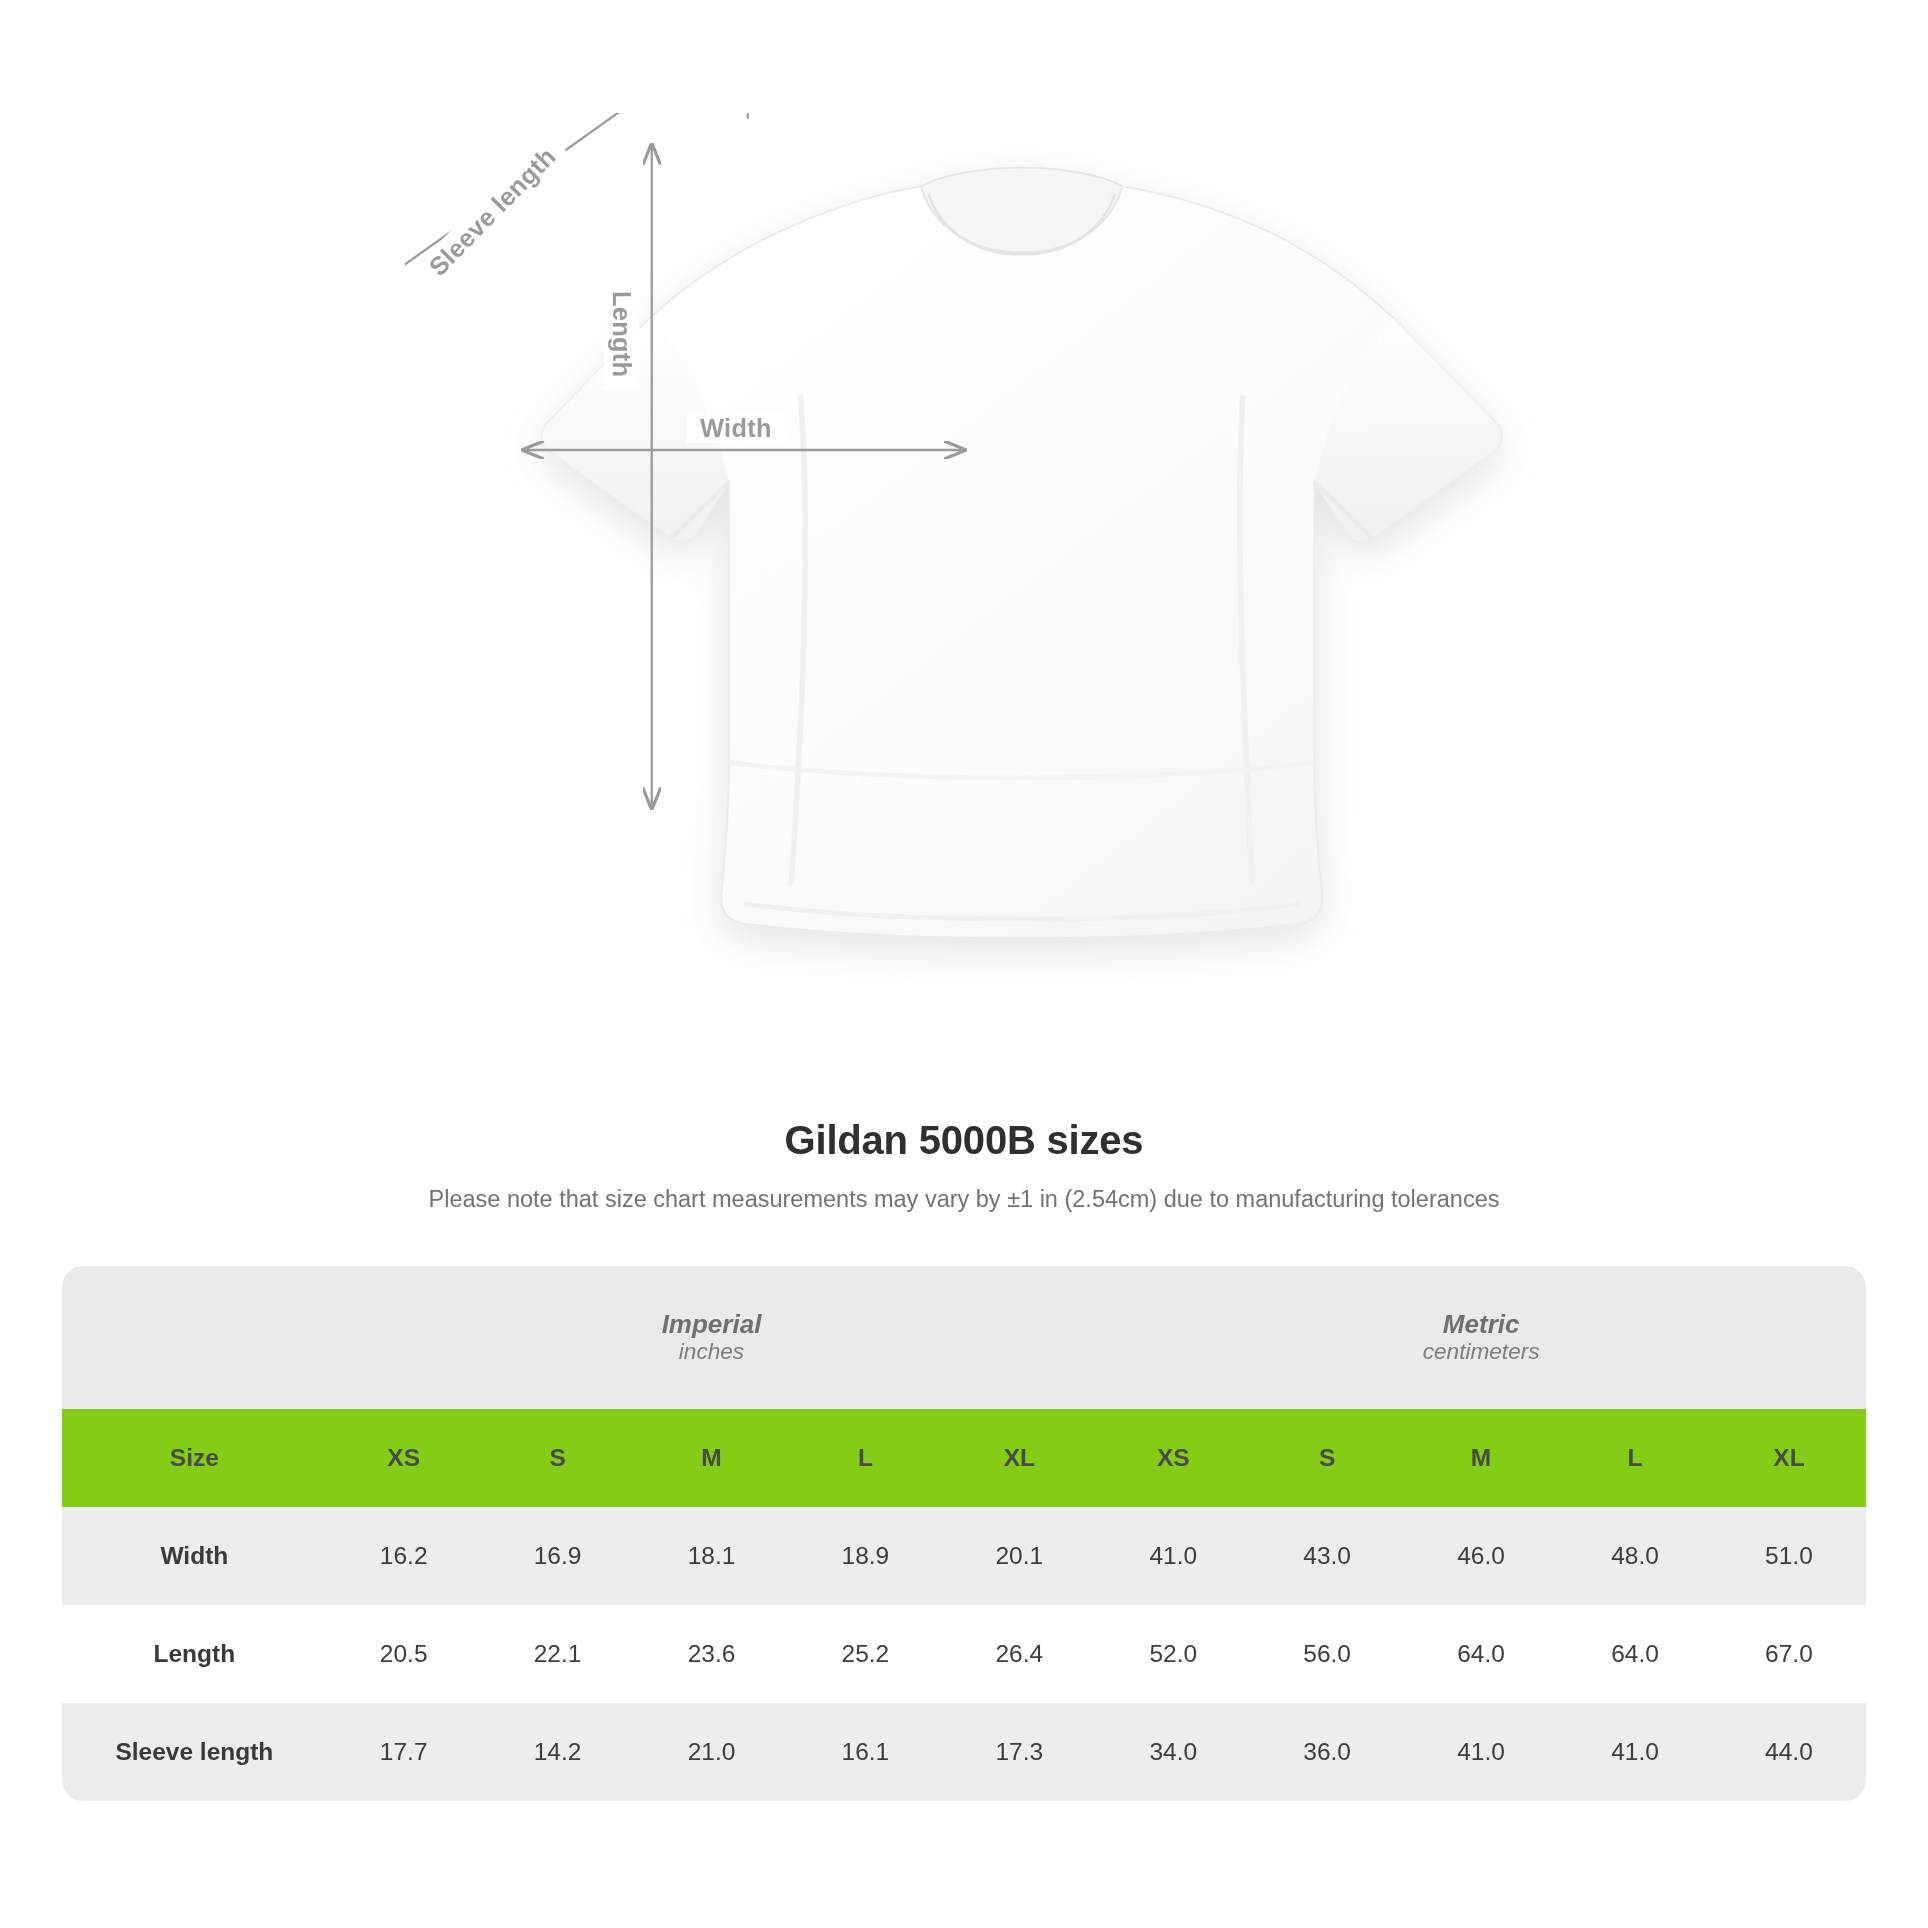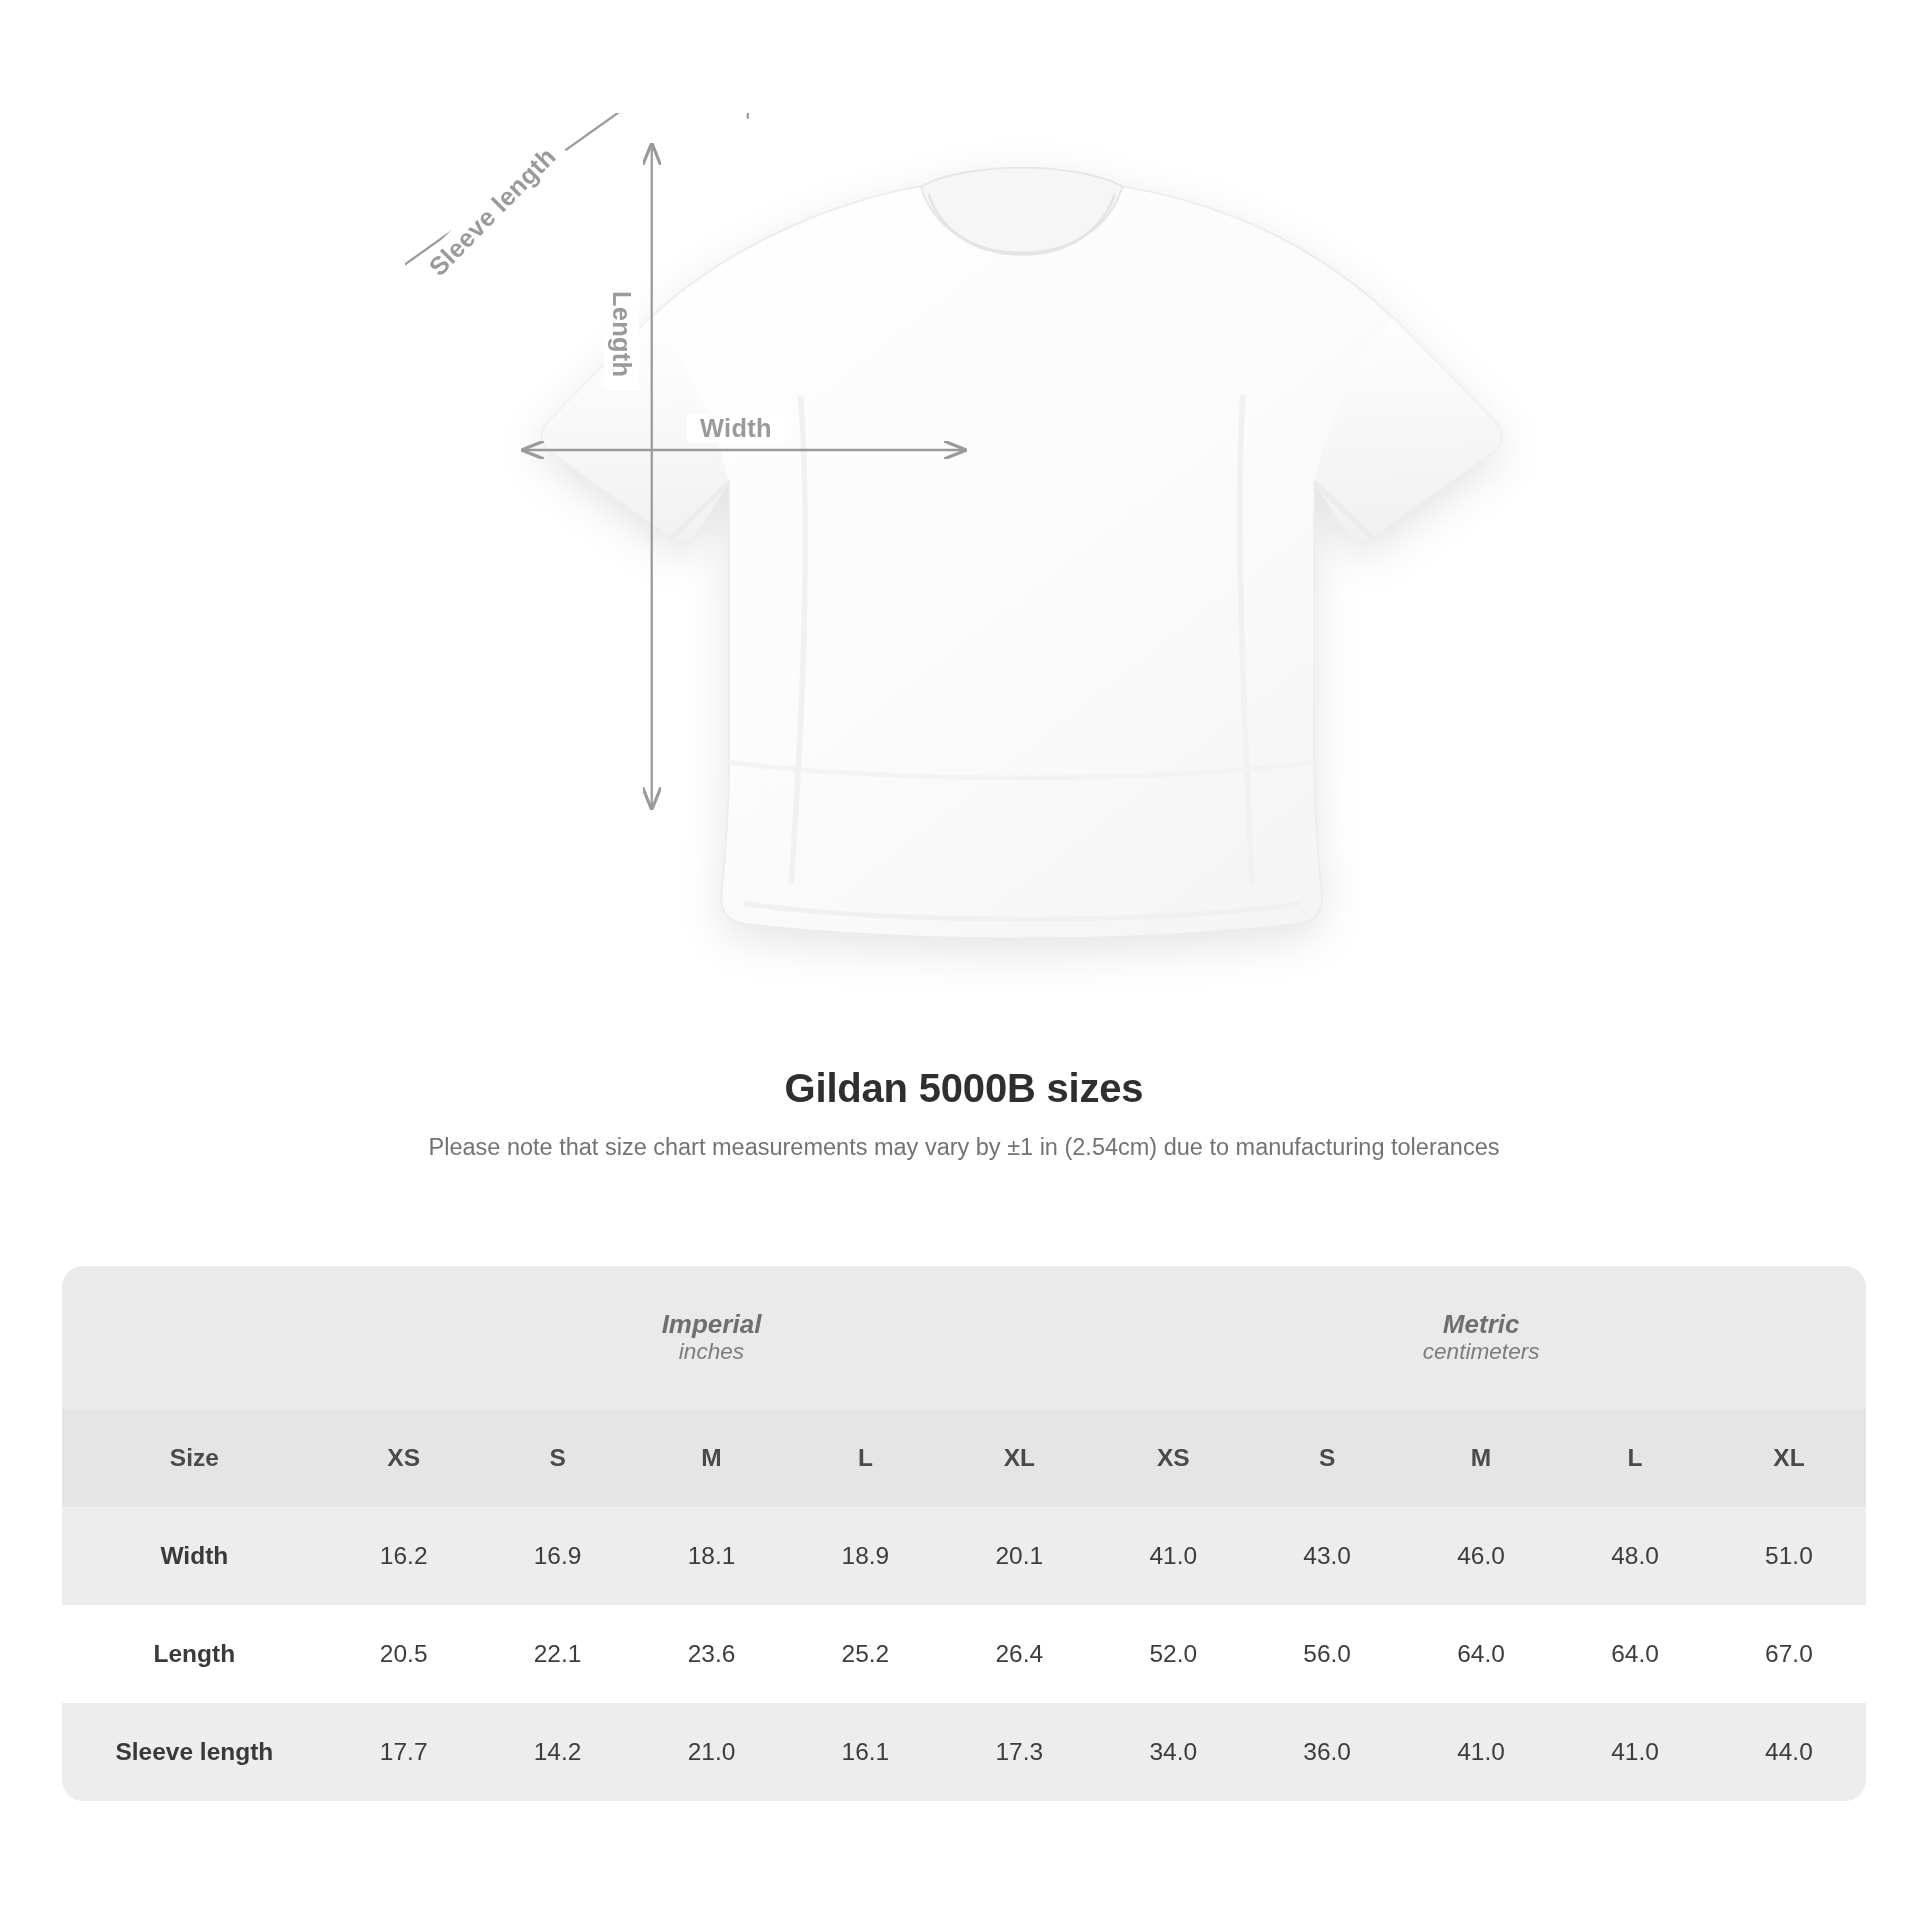--- a/index.html
+++ b/index.html
@@ -84,21 +84,21 @@
     transform: rotate(-45.5deg);
     transform-origin: left top;
     background: #ffffff;
     padding: 1.9px 11.3px;
   }
 
   
   .title-block {
     position: absolute;
     left: 0;
-    top: 1066px;
+    top: 1118px;
     width: 1928px;
     text-align: center;
   }
   .chart-title {
     font-size: 40px;
     font-weight: bold;
     color: #2f2f2f;
     margin: 0;
     letter-spacing: -0.2px;
   }
@@ -152,21 +152,21 @@
   .unit-sub {
     font-size: 22.6px;
     font-style: italic;
     color: #7d7d7d;
     margin-top: 0;
   }
 
   
   .head-row td {
     height: 98px;
-    background: #e5e5e5;
+    background: #84cc16;
     color: #4a4a4a;
     font-weight: bold;
     border-right: 0.9px solid #e2e2e2;
     border-bottom: 0.9px solid #e2e2e2;
   }
   .head-row td:last-child { border-right: 0; }
   .head-row td.rowhead { font-weight: bold; }
 
   .data-row td {
     height: 98px;

